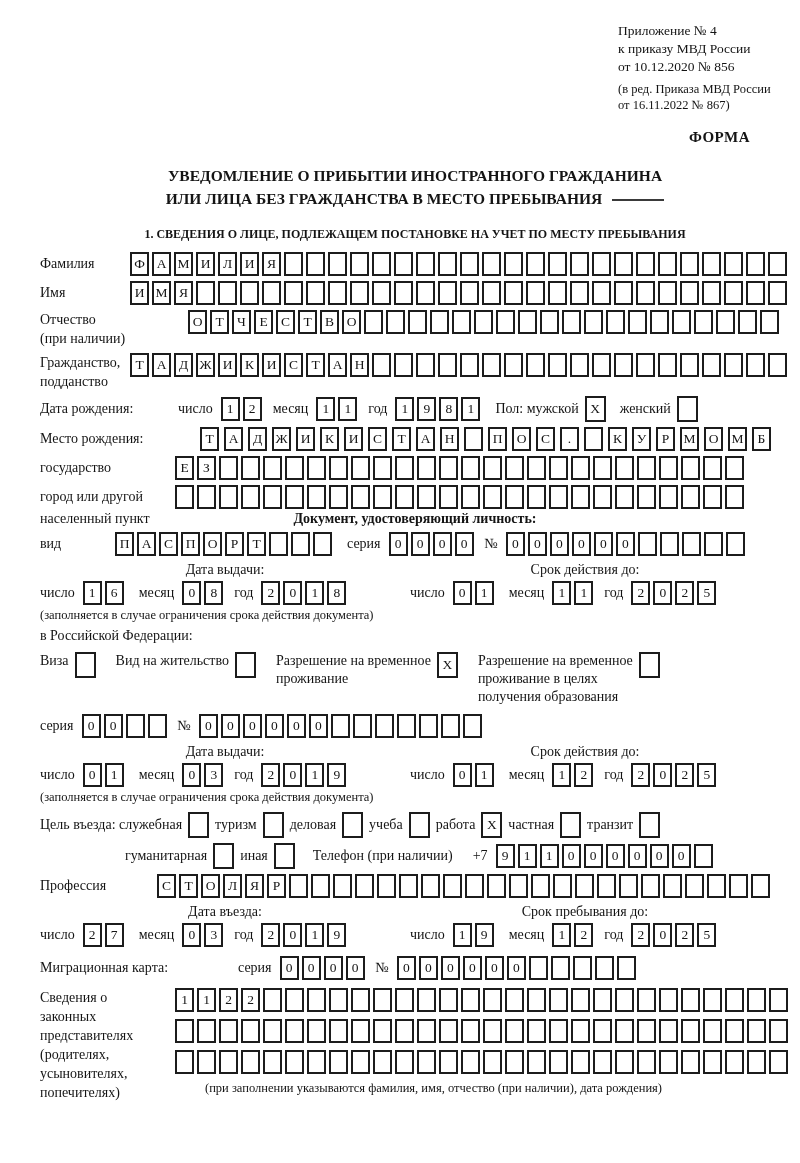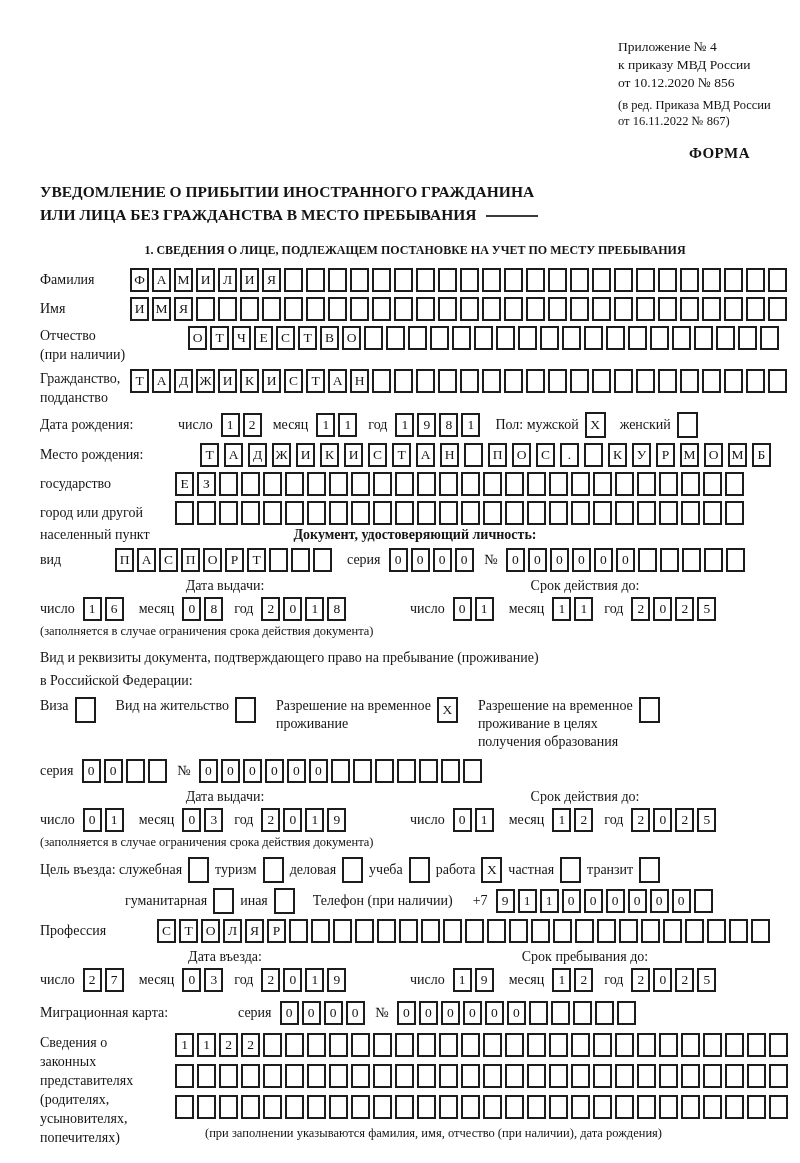--- a/index.html
+++ b/index.html
@@ -2,28 +2,28 @@
 <html><head>
 <meta charset="utf-8">
 <style>
   * { box-sizing: border-box; margin: 0; padding: 0; }
   html,body { background:#ffffff; }
   body {
     width: 800px; height: 1163px; overflow: hidden;
     font-family: "Liberation Serif", "DejaVu Serif", serif;
     color: #141414;
   }
-  .page { width: 800px; height: 1163px; padding: 38px 10px 0 40px; overflow: hidden; }
+  .page { width: 800px; height: 1163px; padding: 22px 10px 0 40px; overflow: hidden; }
 
   
   .hdr { margin-left: 578px; font-size: 13.5px; line-height: 18px; }
   .hdr .rev { margin-top: 5px; font-size: 12.5px; line-height: 16px; }
   .forma { margin-top: 16px; text-align: right; padding-right: 40px;
            font-weight: bold; font-size: 15px; letter-spacing: .5px; }
-  .title { margin-top: 18px; font-weight: bold;
+  .title { margin-top: 18px; text-align: center; font-weight: bold;
            font-size: 15.5px; line-height: 23px; }
   .blank-line { display:inline-block; width: 52px; border-bottom: 2.5px solid #3a3a3a;
                 margin-left: 10px; transform: translateY(-3px); }
   .sec1 { margin-top: 17px; text-align: center; font-weight: bold; font-size: 12px; }
 
   
   .frow { display: flex; align-items: center; margin-top: 5px; }
   .frow.top { align-items: flex-start; }
   .lbl { font-size: 14px; white-space: nowrap; flex: none; }
   .lblcol { display: flex; flex-direction: column; font-size: 14px; line-height: 19px; flex: none; }
@@ -440,21 +440,20 @@
             <span class="cell">2</span>
             <span class="cell">0</span>
             <span class="cell">2</span>
             <span class="cell">5</span>
           </div>
       </div>
     </div>
   </div>
   <div class="note">(заполняется в случае ограничения срока действия документа)</div>
 
-  <div class="plain">Вид и реквизиты документа, подтверждающего право на пребывание (проживание)</div>
   <div class="plain" style="margin-top:2px">в Российской Федерации:</div>
 
   <div class="cbgroup">
     <span class="glabel">Виза</span>
     <div class="cellrow cb">
         <span class="cell"></span>
       </div>
     <span class="glabel ml14">Вид на жительство</span>
     <div class="cellrow cb ml14">
         <span class="cell"></span>

